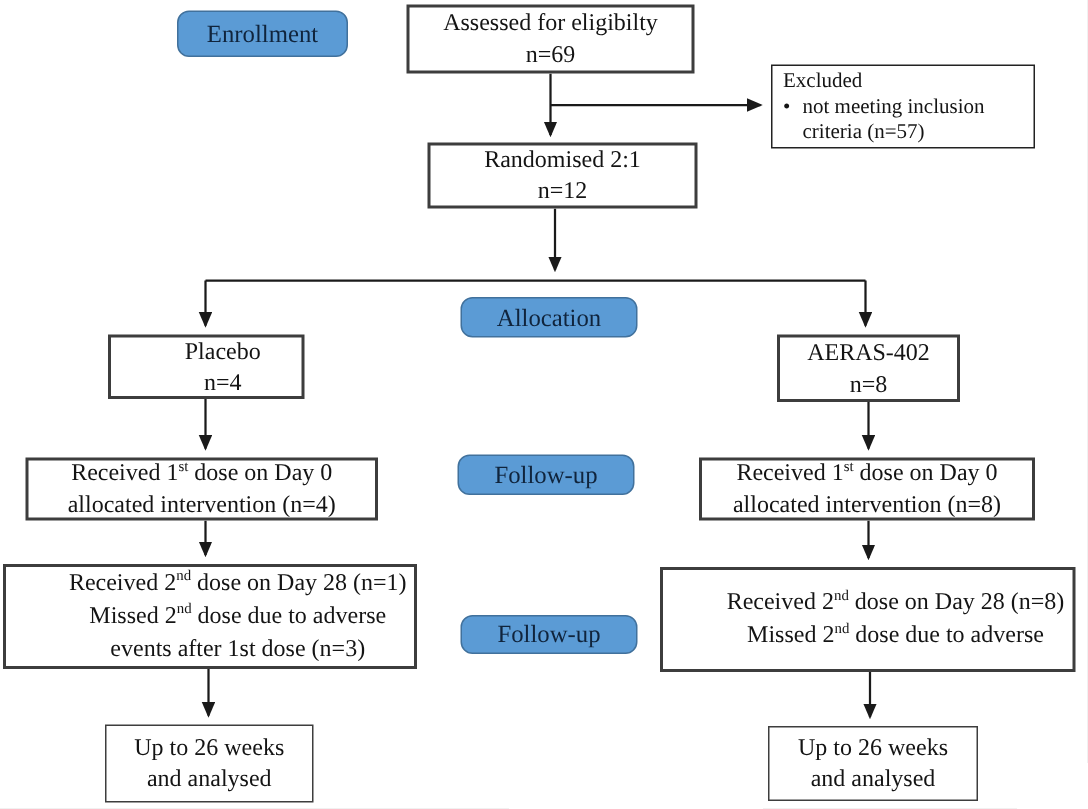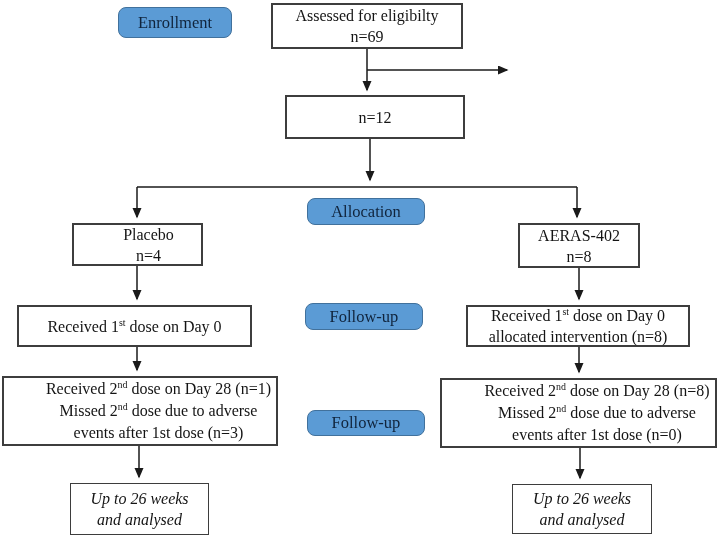--- a/index.html
+++ b/index.html
@@ -23,21 +23,21 @@
   .connectors{position:absolute;left:0;top:0;width:725px;height:539px;pointer-events:none;}
   .box{
     position:absolute;
     background:var(--background);
     border:2px solid var(--box-border);
     display:flex;flex-direction:column;
     justify-content:center;align-items:center;
     text-align:right;
     font-size:16px;line-height:21px;
   }
-  .box--thin{border-width:1.5px;font-style:italic;}
+  .box--thin{border-width:1.5px;}
   .box--three{line-height:22px;padding-left:37px;}
   .box--excluded{
     justify-content:flex-start;align-items:flex-start;
     text-align:left;
     font-size:14px;line-height:17px;
     padding:2px 4px 2px 7px;
     border-width:1.5px;border-color:#222;
   }
   .bullet{display:flex;align-items:flex-start;}
   .bullet .dot{width:13px;flex:0 0 13px;}
@@ -86,54 +86,62 @@
 
   <div class="badge" style="left:305px;top:303px;width:118px;height:27px;">Follow-up</div>
 
   <div class="badge" style="left:307px;top:410px;width:118px;height:26px;">Follow-up</div>
 
   <div class="box" style="left:271px;top:3px;width:192px;height:46px;">
     <div>Assessed for eligibilty</div>
     <div>n=69</div>
   </div>
 
+  <div class="box box--excluded" style="left:514px;top:43px;width:176px;height:56px;">
+    <div>Excluded</div>
+    <div class="bullet">
+      <span class="dot">•</span>
+      <span class="bullet-text">not meeting inclusion criteria (n=57)</span>
+    </div>
+  </div>
 
   <div class="box" style="left:285px;top:95px;width:180px;height:44px;">
+    <div>Randomised 2:1</div>
     <div>n=12</div>
   </div>
 
   <div class="box" style="left:72px;top:223px;width:131px;height:43px;padding-left:22px;">
     <div>Placebo</div>
     <div>n=4</div>
   </div>
 
   <div class="box" style="left:518px;top:223px;width:122px;height:45px;">
     <div>AERAS-402</div>
     <div>n=8</div>
   </div>
 
   <div class="box" style="left:17px;top:305px;width:235px;height:42px;">
     <div><span>Received 1</span><sup>st</sup><span> dose on Day 0</span></div>
+    <div>allocated intervention (n=4)</div>
   </div>
 
   <div class="box" style="left:466px;top:305px;width:224px;height:42px;">
     <div><span>Received 1</span><sup>st</sup><span> dose on Day 0</span></div>
     <div>allocated intervention (n=8)</div>
   </div>
 
   <div class="box box--three" style="left:2px;top:376px;width:276px;height:70px;">
     <div><span>Received 2</span><sup>nd</sup><span> dose on Day 28 (n=1)</span></div>
     <div><span>Missed 2</span><sup>nd</sup><span> dose due to adverse</span></div>
     <div>events after 1st dose (n=3)</div>
   </div>
 
   <div class="box box--three" style="left:440px;top:378px;width:277px;height:70px;">
     <div><span>Received 2</span><sup>nd</sup><span> dose on Day 28 (n=8)</span></div>
     <div><span>Missed 2</span><sup>nd</sup><span> dose due to adverse</span></div>
-    <div>events after 1st dose (n=0)</div>
   </div>
 
   <div class="box box--thin" style="left:70px;top:483px;width:139px;height:52px;">
     <div>Up to 26 weeks</div>
     <div>and analysed</div>
   </div>
 
   <div class="box box--thin" style="left:512px;top:484px;width:140px;height:50px;">
     <div>Up to 26 weeks</div>
     <div>and analysed</div>

